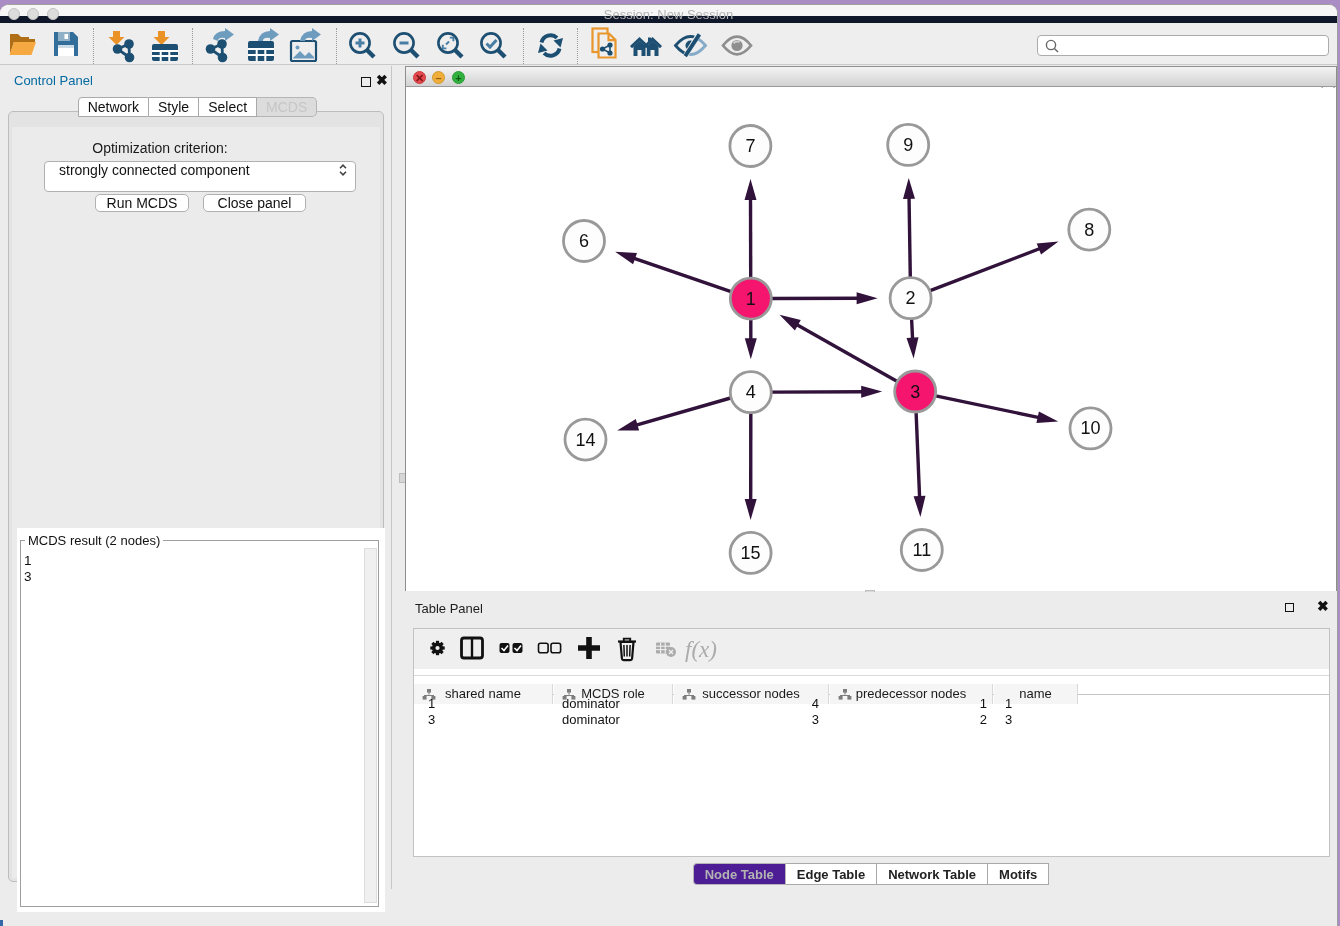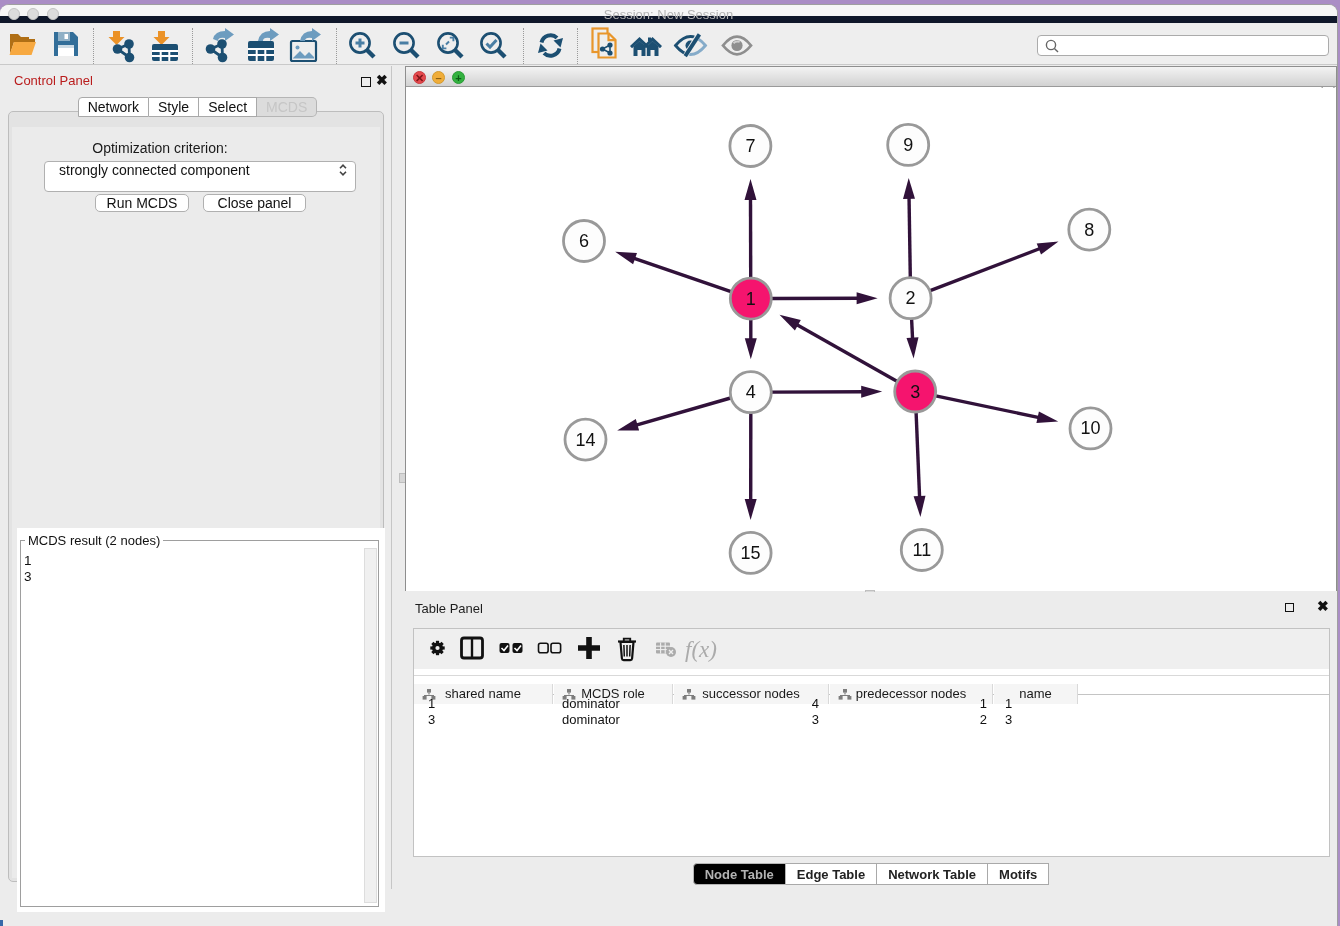--- a/index.html
+++ b/index.html
@@ -8,21 +8,21 @@
 #titlebar{position:absolute;left:0;top:0;width:100%;height:18px;background:#f6f6f6;border-bottom:7px solid #0f172a;}
 .tl{position:absolute;top:3px;width:12px;height:12px;border-radius:50%;background:#dcdcdc;border:1px solid #c3c3c3;}
 #title{position:absolute;top:2px;left:0;width:100%;text-align:center;font-size:13px;color:#b4b4b4;}
 
 #toolbar{position:absolute;left:0;top:19px;width:100%;height:41px;background:#eeeeee;border-bottom:1px solid #c9c9c9;}
 .sep{position:absolute;top:4px;height:36px;width:0;border-left:1px dotted #9a9a9a;}
 .tbi{position:absolute;top:0;}
 #searchbox{position:absolute;left:1037px;top:11px;width:292px;height:21px;background:#fff;border:1px solid #ababab;border-radius:4px;}
 
 #cpanel{position:absolute;left:0;top:61px;width:392px;height:823px;background:#ececec;border-right:1px solid #c6c6c6;}
-#cptitle{position:absolute;left:14px;top:7px;font-size:13px;color:#b91c1c;}
+#cptitle{position:absolute;left:14px;top:7px;font-size:13px;color:#0369a1;}
 #cpbox{position:absolute;left:361px;top:11px;width:10px;height:10px;border:1.5px solid #111;}
 #cpx{position:absolute;left:376px;top:6px;font-size:14px;color:#111;font-weight:bold;}
 #tabrow{position:absolute;left:2px;top:31px;width:100%;height:21px;text-align:center;}
 .tab{display:inline-block;height:20px;line-height:19px;font-size:14px;padding:0 9px;background:#fff;border:1px solid #a9a9a9;border-left:none;color:#111;vertical-align:top;}
 .tab.first{border-left:1px solid #a9a9a9;border-radius:4px 0 0 0;}
 .tab.sel{background:#dcdcdc;color:#c6c6c6;border-radius:0 5px 5px 0;border-color:#b5b5b5;}
 #tabpane{position:absolute;left:8px;top:45px;width:376px;height:771px;background:#e3e3e3;border:1px solid #bdbdbd;border-radius:5px;}
 #mcdspanel{position:absolute;left:3px;top:15px;width:368px;height:751px;background:#ebebeb;}
 #optlabel{position:absolute;left:0;top:74px;width:320px;text-align:center;font-size:14px;color:#1a1a1a;}
 #dropdown{position:absolute;left:44px;top:95px;width:312px;height:31px;background:#fff;border:1px solid #b0b0b0;border-radius:4px;font-size:14px;color:#111;line-height:16px;padding-left:14px;}
@@ -50,21 +50,21 @@
 #tpx{position:absolute;left:912px;top:6px;font-size:14px;color:#111;font-weight:bold;}
 #tbox{position:absolute;left:8px;top:36px;width:917px;height:229px;background:#fff;border:1px solid #c2c2c2;}
 #tbar{position:absolute;left:0;top:0;width:100%;height:40px;background:#efefef;}
 #thead{position:absolute;left:0;top:46px;width:100%;height:20px;background:#fff;border-top:1px solid #d9d9d9;border-bottom:1px solid #c4c4c4;font-size:13px;color:#1a1a1a;}
 .hc{position:absolute;top:8px;height:20px;line-height:20px;text-align:center;border-right:1px solid #d9d9d9;background:#f5f5f5;}
 .hc svg{position:absolute;left:8px;top:5px;}
 .trow{position:absolute;width:100%;height:16px;font-size:13px;color:#111;}
 .tc{position:absolute;height:16px;line-height:16px;}
 #tabrow2{position:absolute;left:0;top:271px;width:100%;height:23px;text-align:center;}
 #tabrow2 .tab{font-size:13px;font-weight:bold;height:22px;line-height:21px;padding:0 11px;color:#222;}
-#tabrow2 .tab.sel{background:#000000;color:#b3b3b3;border-radius:4px 0 0 4px;}
+#tabrow2 .tab.sel{background:#4c1d95;color:#b3b3b3;border-radius:4px 0 0 4px;}
 
 #statusbar{position:absolute;left:0;top:884px;width:100%;height:38px;background:#ececec;border-top:1px solid #cecece;}
 #listicon{position:absolute;left:10px;top:10px;width:28px;height:20px;border:1px solid #999;border-radius:1px;background:#fcfcfc;}
 #membtn{position:absolute;left:1255px;top:8px;width:72px;height:21px;background:#fcfcfc;border:1px solid #bbb;border-radius:2px;font-size:13px;color:#111;text-align:center;line-height:19px;}
 #membtn b{display:inline-block;width:12px;height:12px;border-radius:50%;background:#1d9a3c;margin-right:5px;vertical-align:-2px;}
 </style></head>
 <body>
 <div id="win">
   <div id="titlebar">
     <div class="tl" style="left:8px;"></div>

